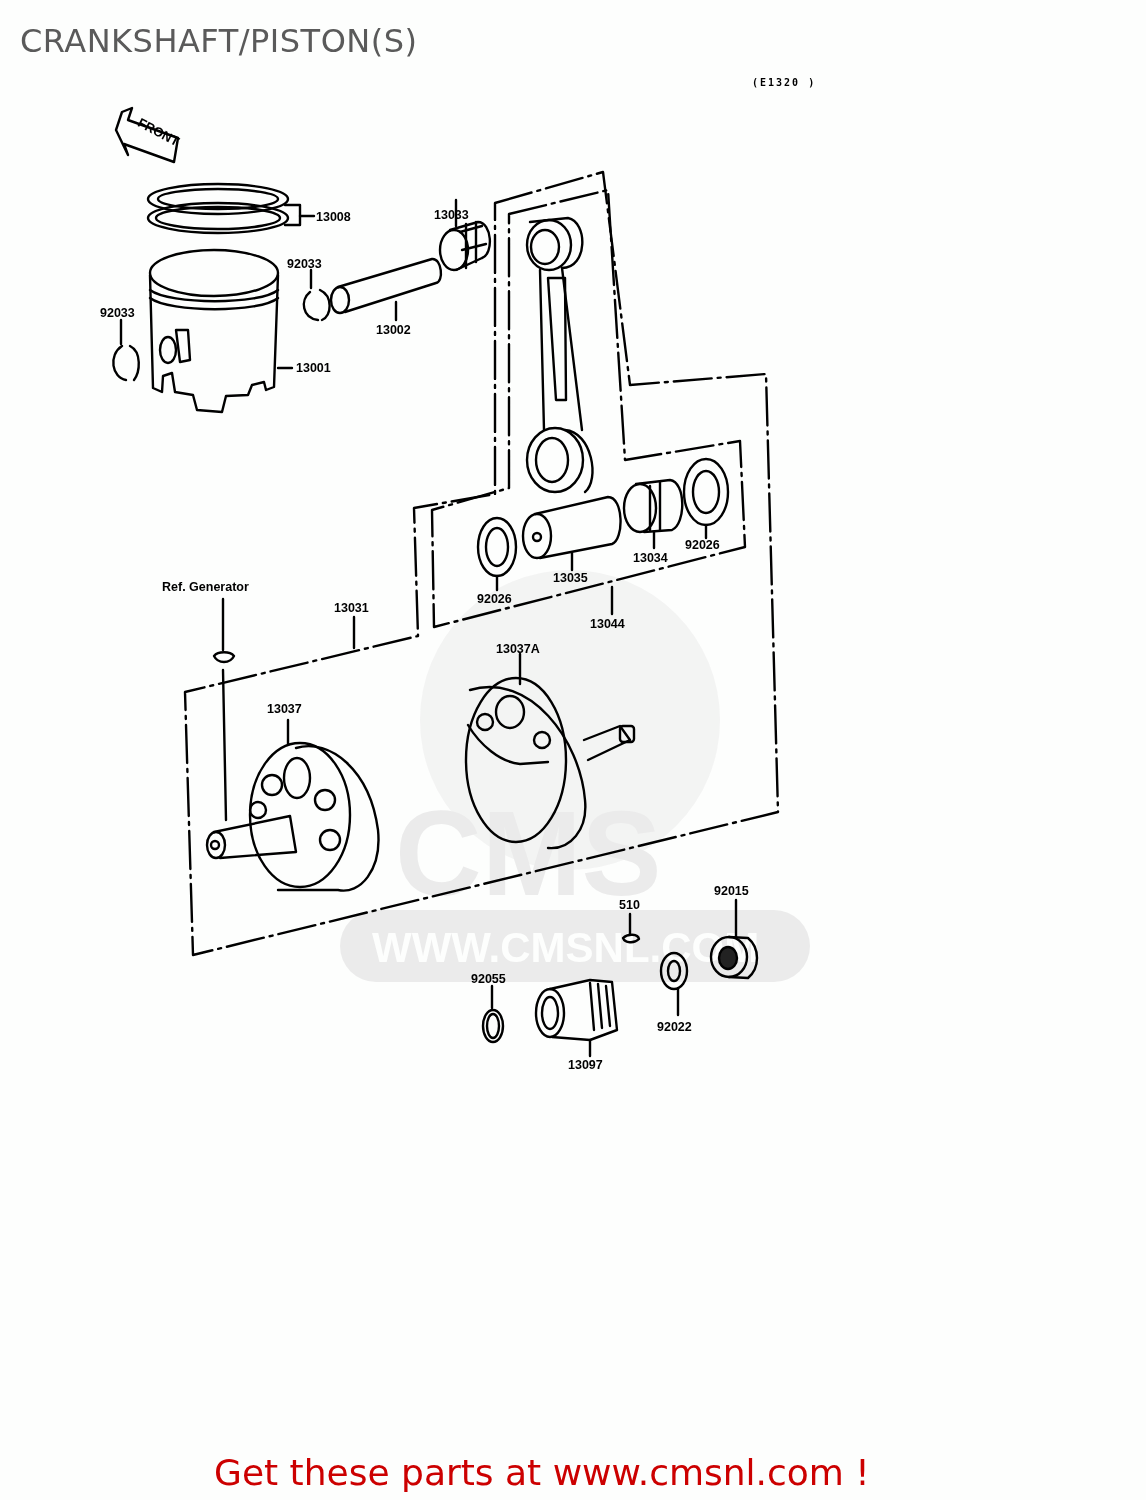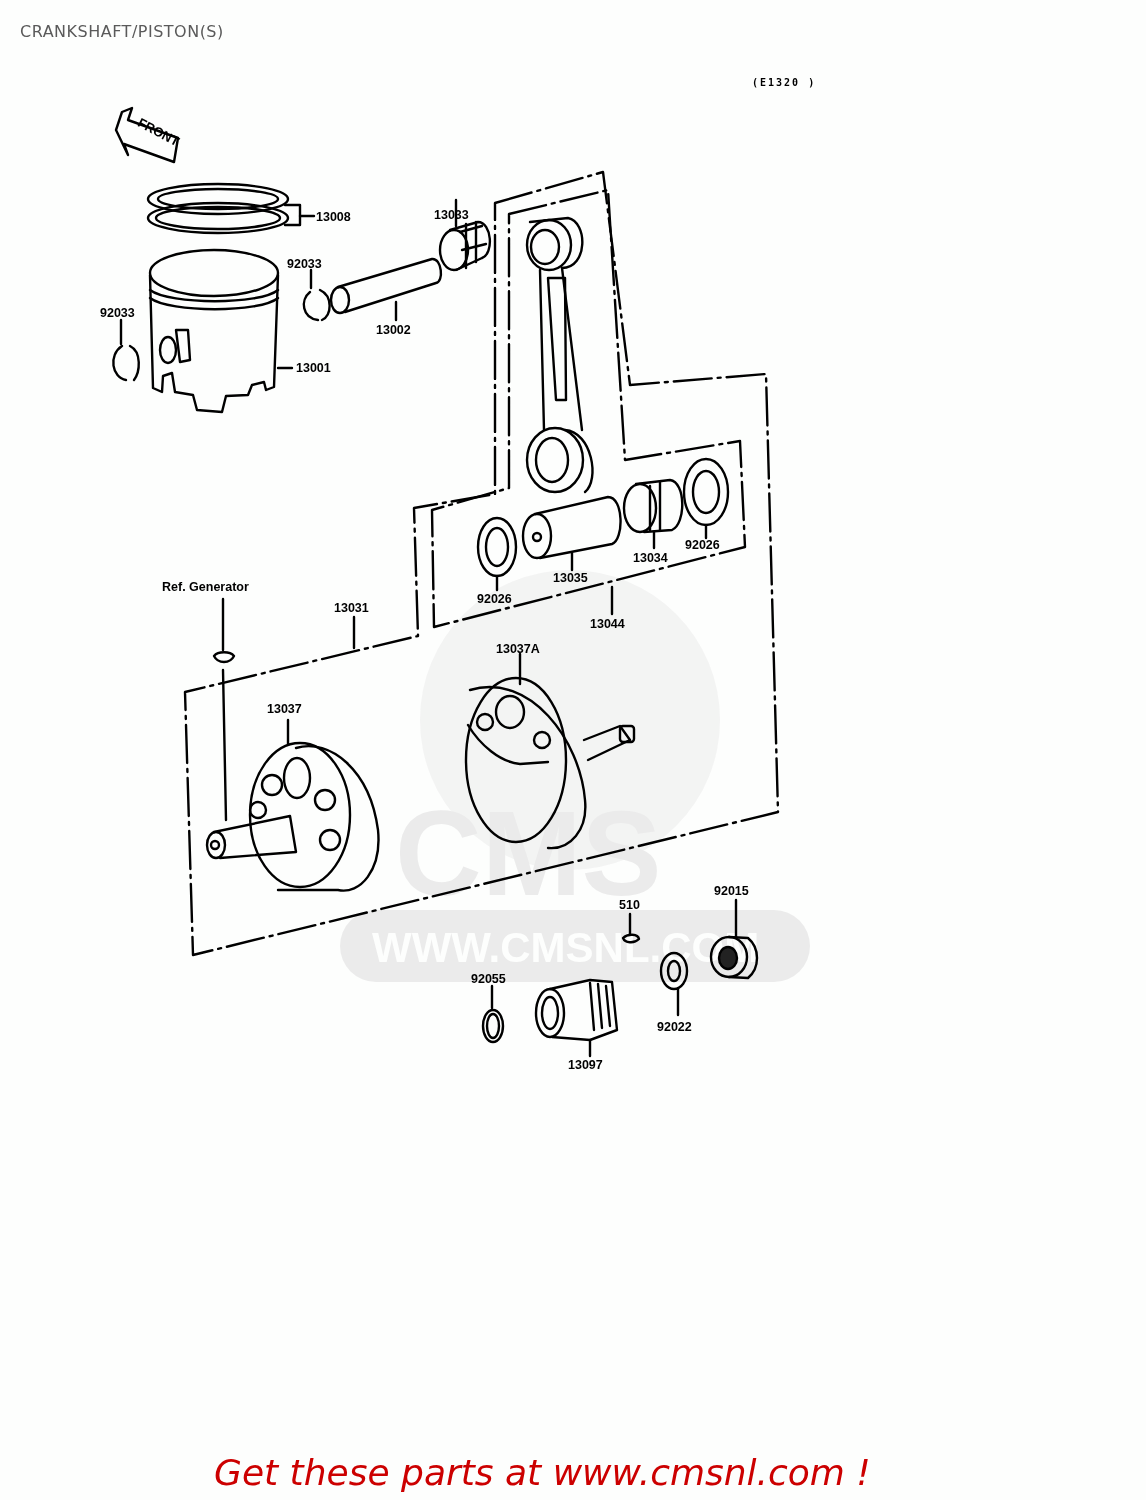--- a/index.html
+++ b/index.html
@@ -1,19 +1,19 @@
 <!DOCTYPE html>
 <html><head>
 <meta charset="utf-8">
 <style>
   html, body { margin: 0; padding: 0; background: #fdfefd; }
   body { width: 1146px; height: 1500px; position: relative; overflow: hidden; font-family: "DejaVu Sans", sans-serif; }
-  .title { position: absolute; left: 20px; top: 22px; font-size: 16px; color: #5a5a5a; letter-spacing: 0.5px; font-family: "DejaVu Sans", sans-serif; }
+  .title { position: absolute; left: 20px; top: 22px; font-size: 32px; color: #5a5a5a; letter-spacing: 0.5px; font-family: "DejaVu Sans", sans-serif; }
   .code { position: absolute; left: 752px; top: 77px; font-size: 10px; font-weight: bold; color: #000; font-family: "DejaVu Sans Mono", monospace; letter-spacing: 2px; }
-  .footer { position: absolute; left: 214px; top: 1452px; font-size: 36px; color: #cc0000; font-family: "DejaVu Sans", sans-serif; font-style: italic; }
+  .footer { position: absolute; left: 214px; top: 1452px; font-size: 36px; color: #cc0000; font-family: "DejaVu Sans", sans-serif; }
   svg.diagram { position: absolute; left: 0; top: 0; }
   .lbl { font-family: "Liberation Sans", sans-serif; font-weight: bold; font-size: 12.5px; fill: #000; }
   .wm { fill: #ebebeb; }
   .wmtext { font-family: "Liberation Sans", sans-serif; font-weight: bold; fill: #fdfefd; }
 </style>
 </head>
 <body>
 
 <div class="title">CRANKSHAFT/PISTON(S)</div>
 <div class="code">(E1320 )</div>

